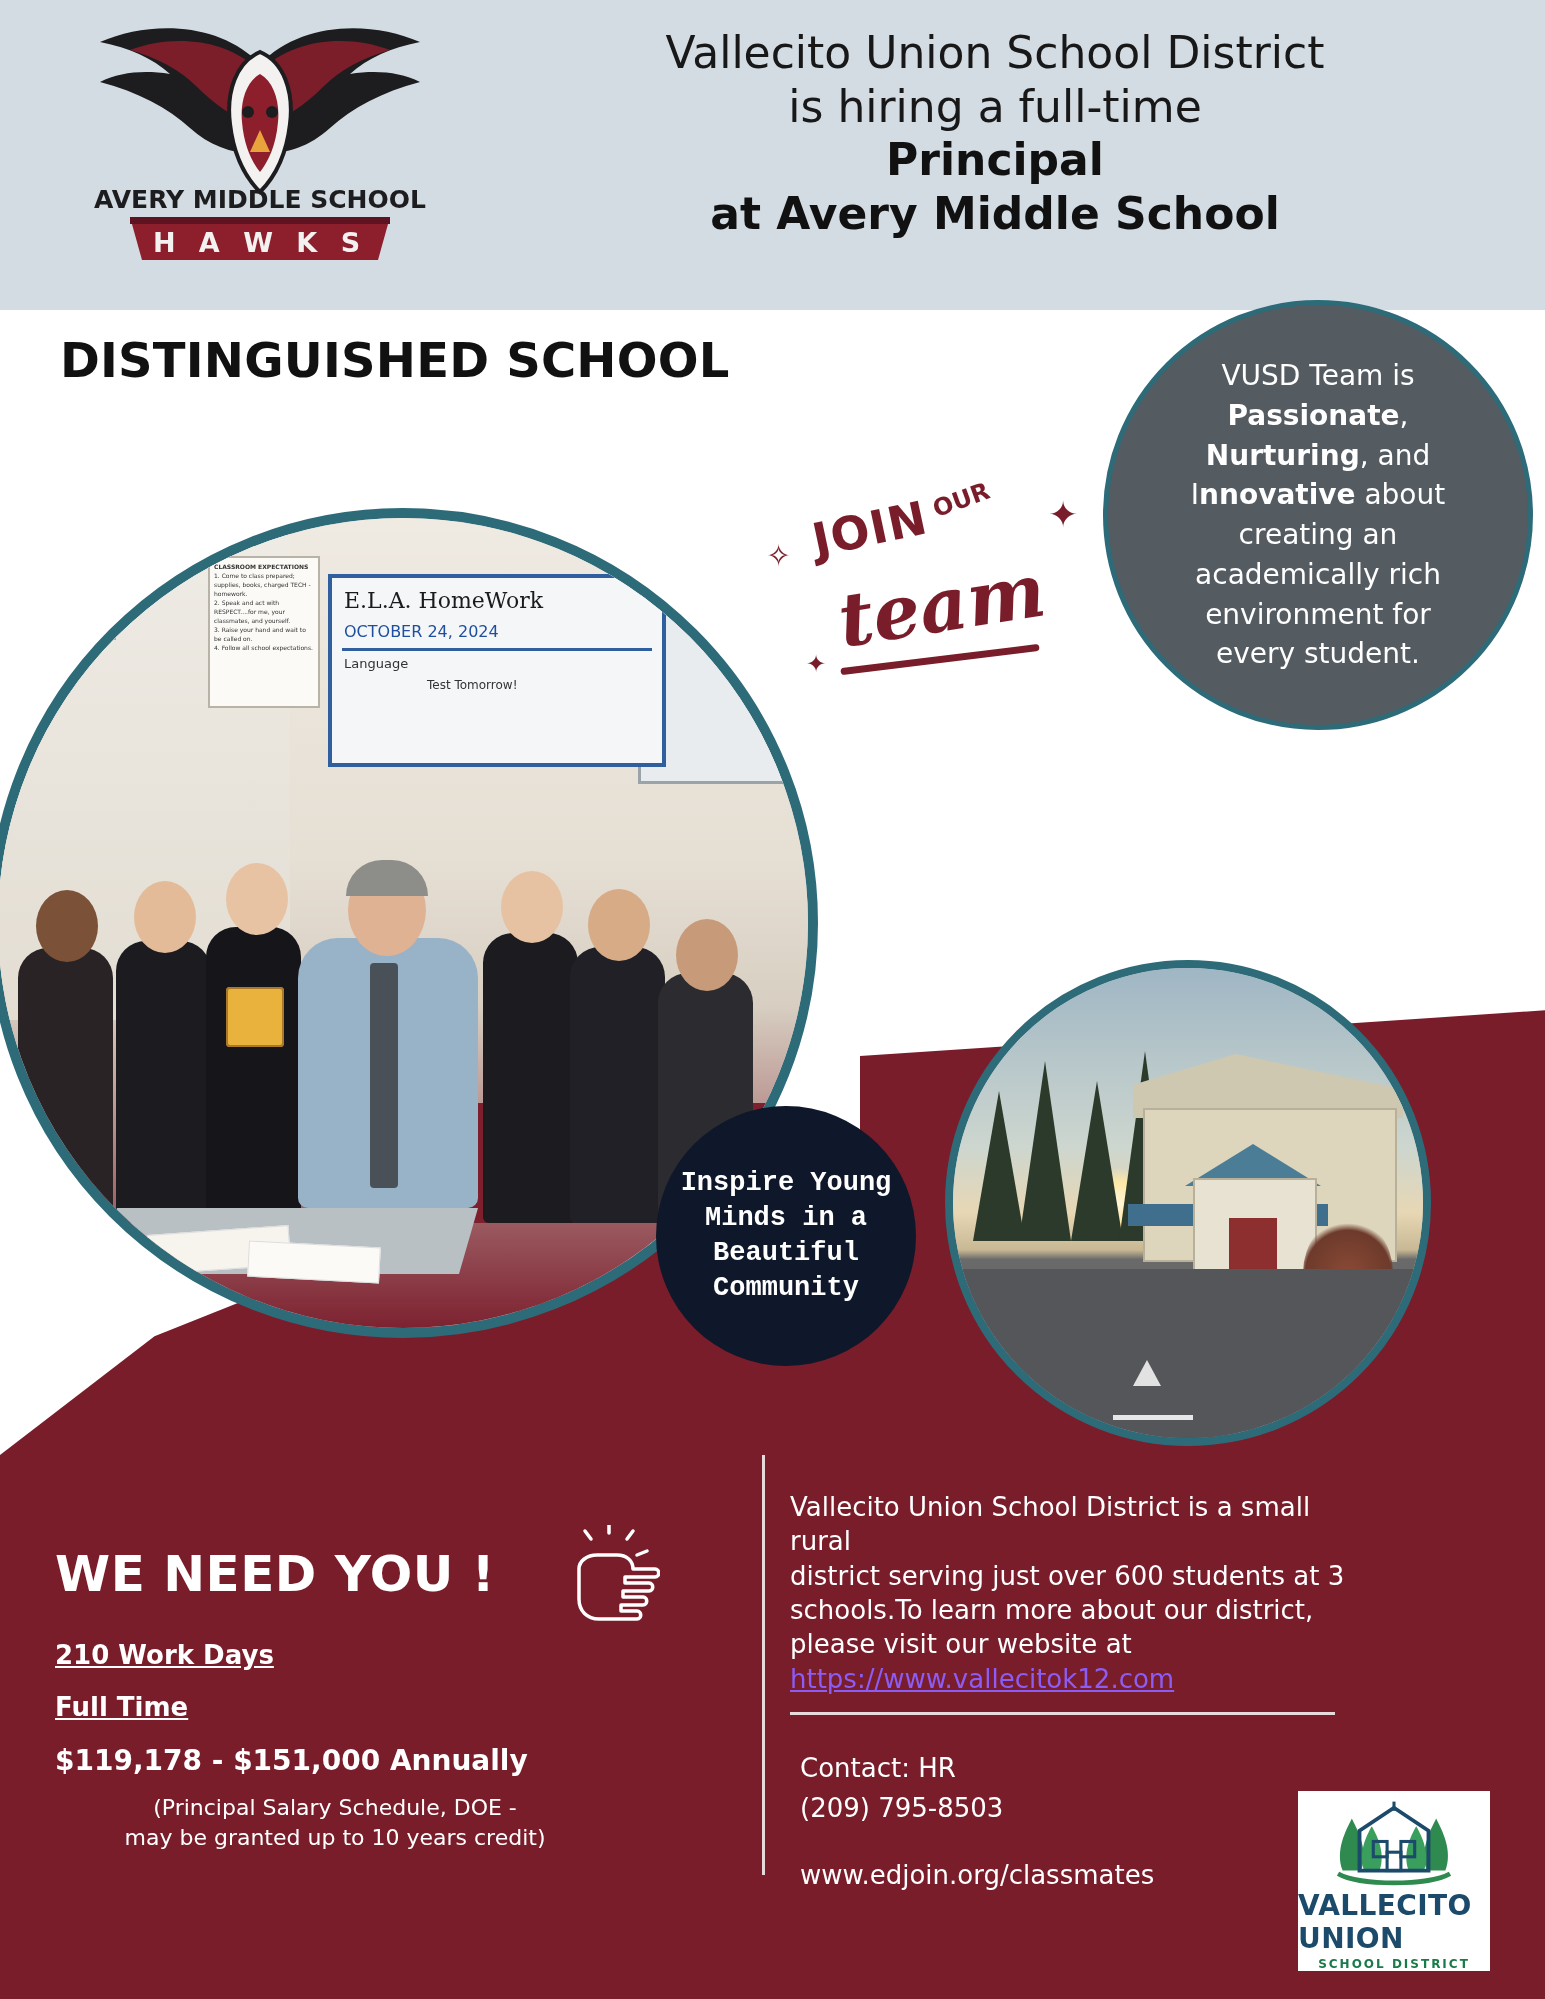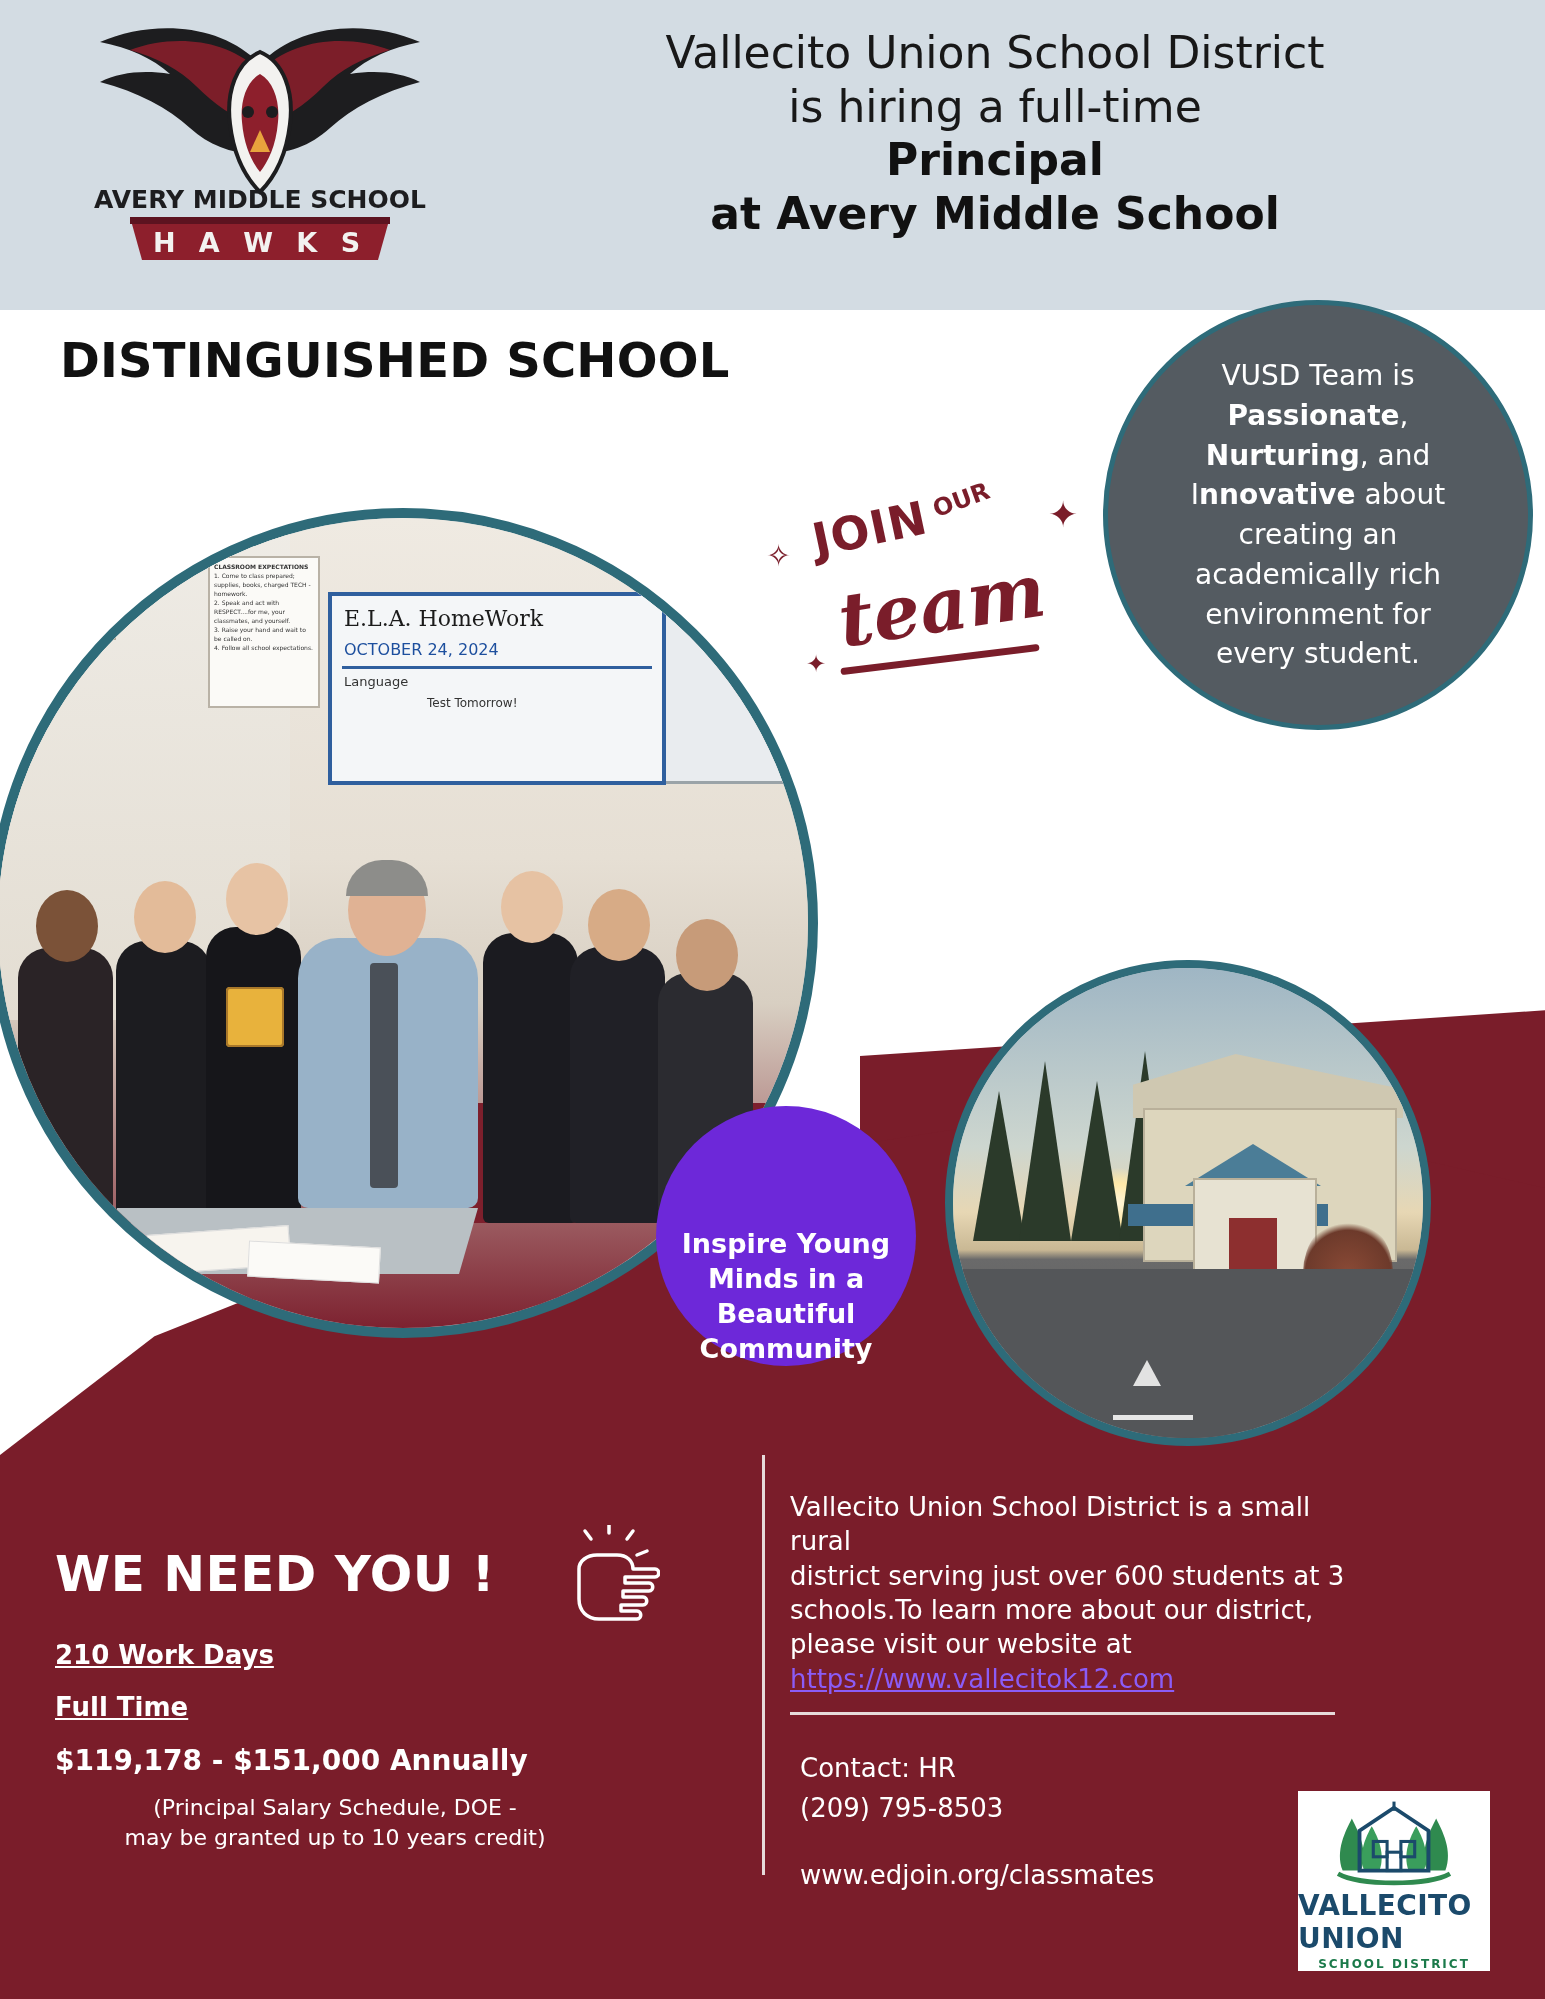--- a/index.html
+++ b/index.html
@@ -109,21 +109,21 @@
   }
   .poster {
     position: absolute; left: 210px; top: 38px;
     width: 100px; height: 140px;
     background: #fbfaf7; border: 2px solid #b9b2a6;
     font-size: 6px; padding: 4px; color:#333; line-height:1.5;
     overflow:hidden;
   }
   .poster b{ font-size:6px;}
   .whiteboard {
-    position: absolute; left: 330px; top: 74px;
+    position: absolute; left: 330px; top: 56px;
     width: 330px; height: 185px;
     background: #f4f6f8; border: 4px solid #2f5f9e;
   }
   .wb-text1 { position:absolute; left:12px; top:10px; font-size:22px; color:#1b1b1b; font-family:"DejaVu Serif", serif;}
   .wb-text2 { position:absolute; left:12px; top:44px; font-size:16px; color:#1d4f9e;}
   .wb-text3 { position:absolute; left:12px; top:78px; font-size:13px; color:#333;}
   .wb-text4 { position:absolute; left:95px; top:100px; font-size:12px; color:#333;}
   .wb-line { position:absolute; left:10px; top:70px; width:310px; height:3px; background:#2f5f9e;}
   .board-right {
     position:absolute; left:640px; top:60px; width:150px; height:200px;
@@ -284,24 +284,25 @@
     position:absolute; right:30px; bottom:110px; width:90px; height:110px; border-radius:50%;
     background: radial-gradient(circle, #8a4a36 0%, #6d3a2b 60%, rgba(109,58,43,0) 70%);
   }
 
   
   .inspire-circle {
     position: absolute;
     left: 656px; top: 1106px;
     width: 260px; height: 260px;
     border-radius: 50%;
-    background: #6d28d9;
+    background: #0f172a;
     color:#fff;
-    display:flex; align-items:flex-end; justify-content:center;
+    display:flex; align-items:center; justify-content:center;
     text-align:center;
+    font-family:Liberation Mono, monospace;
   }
   .inspire-circle .inner {
     width: 215px;
     font-size: 27px;
     font-weight: bold;
     line-height: 1.3;
   }
 
   
   .we-need {

